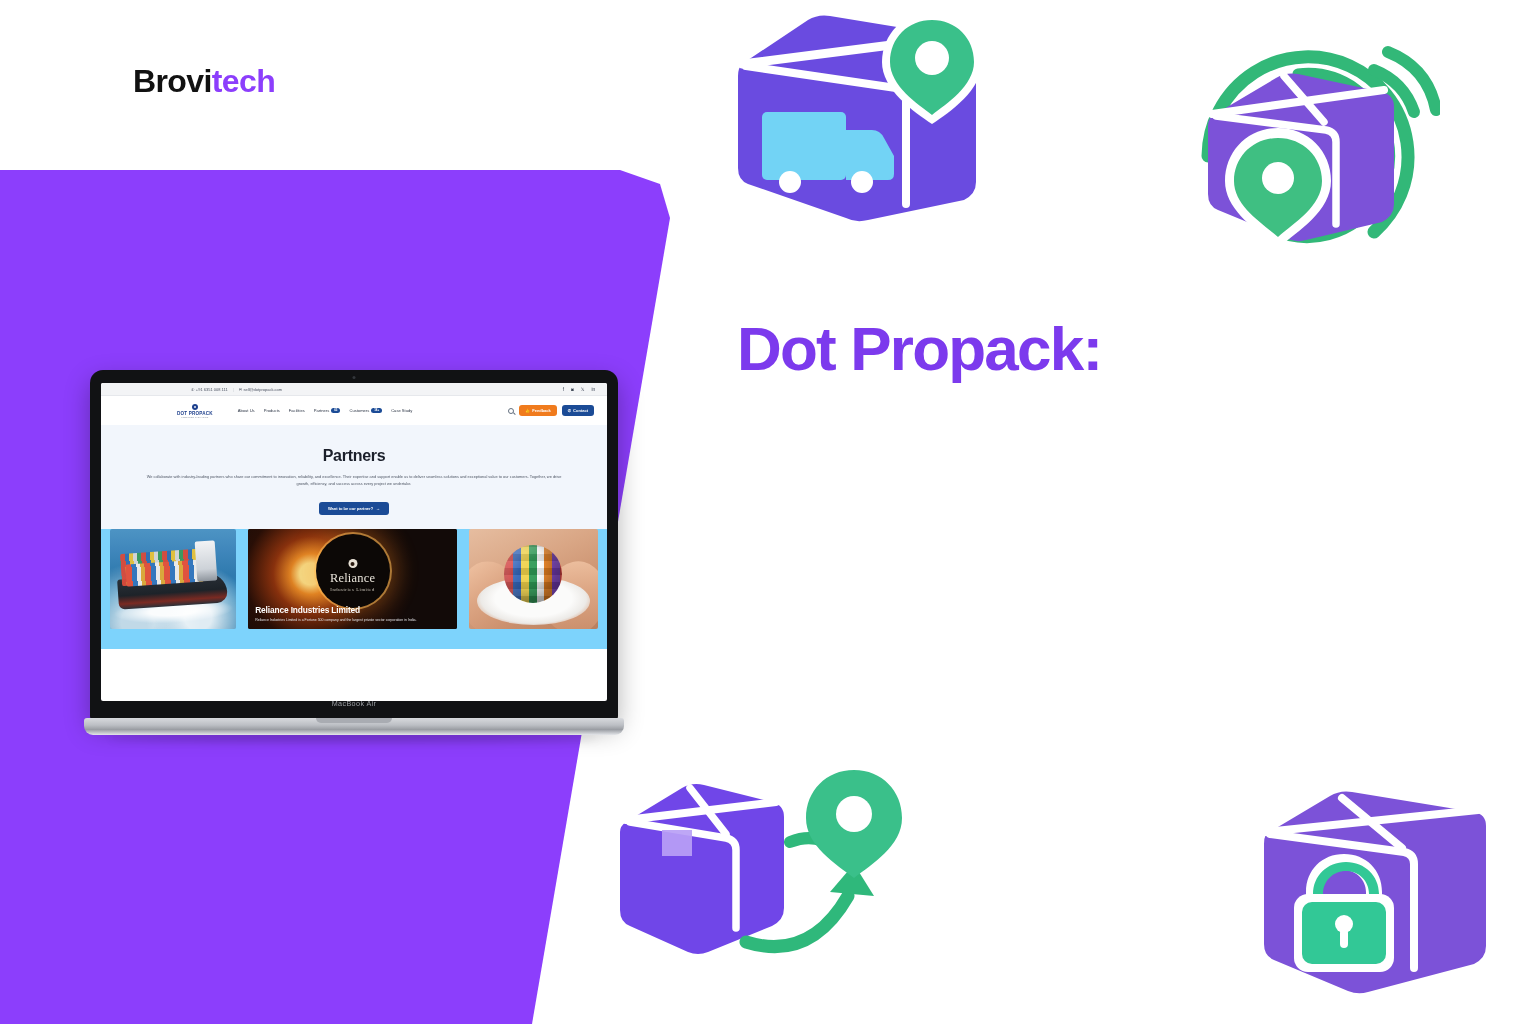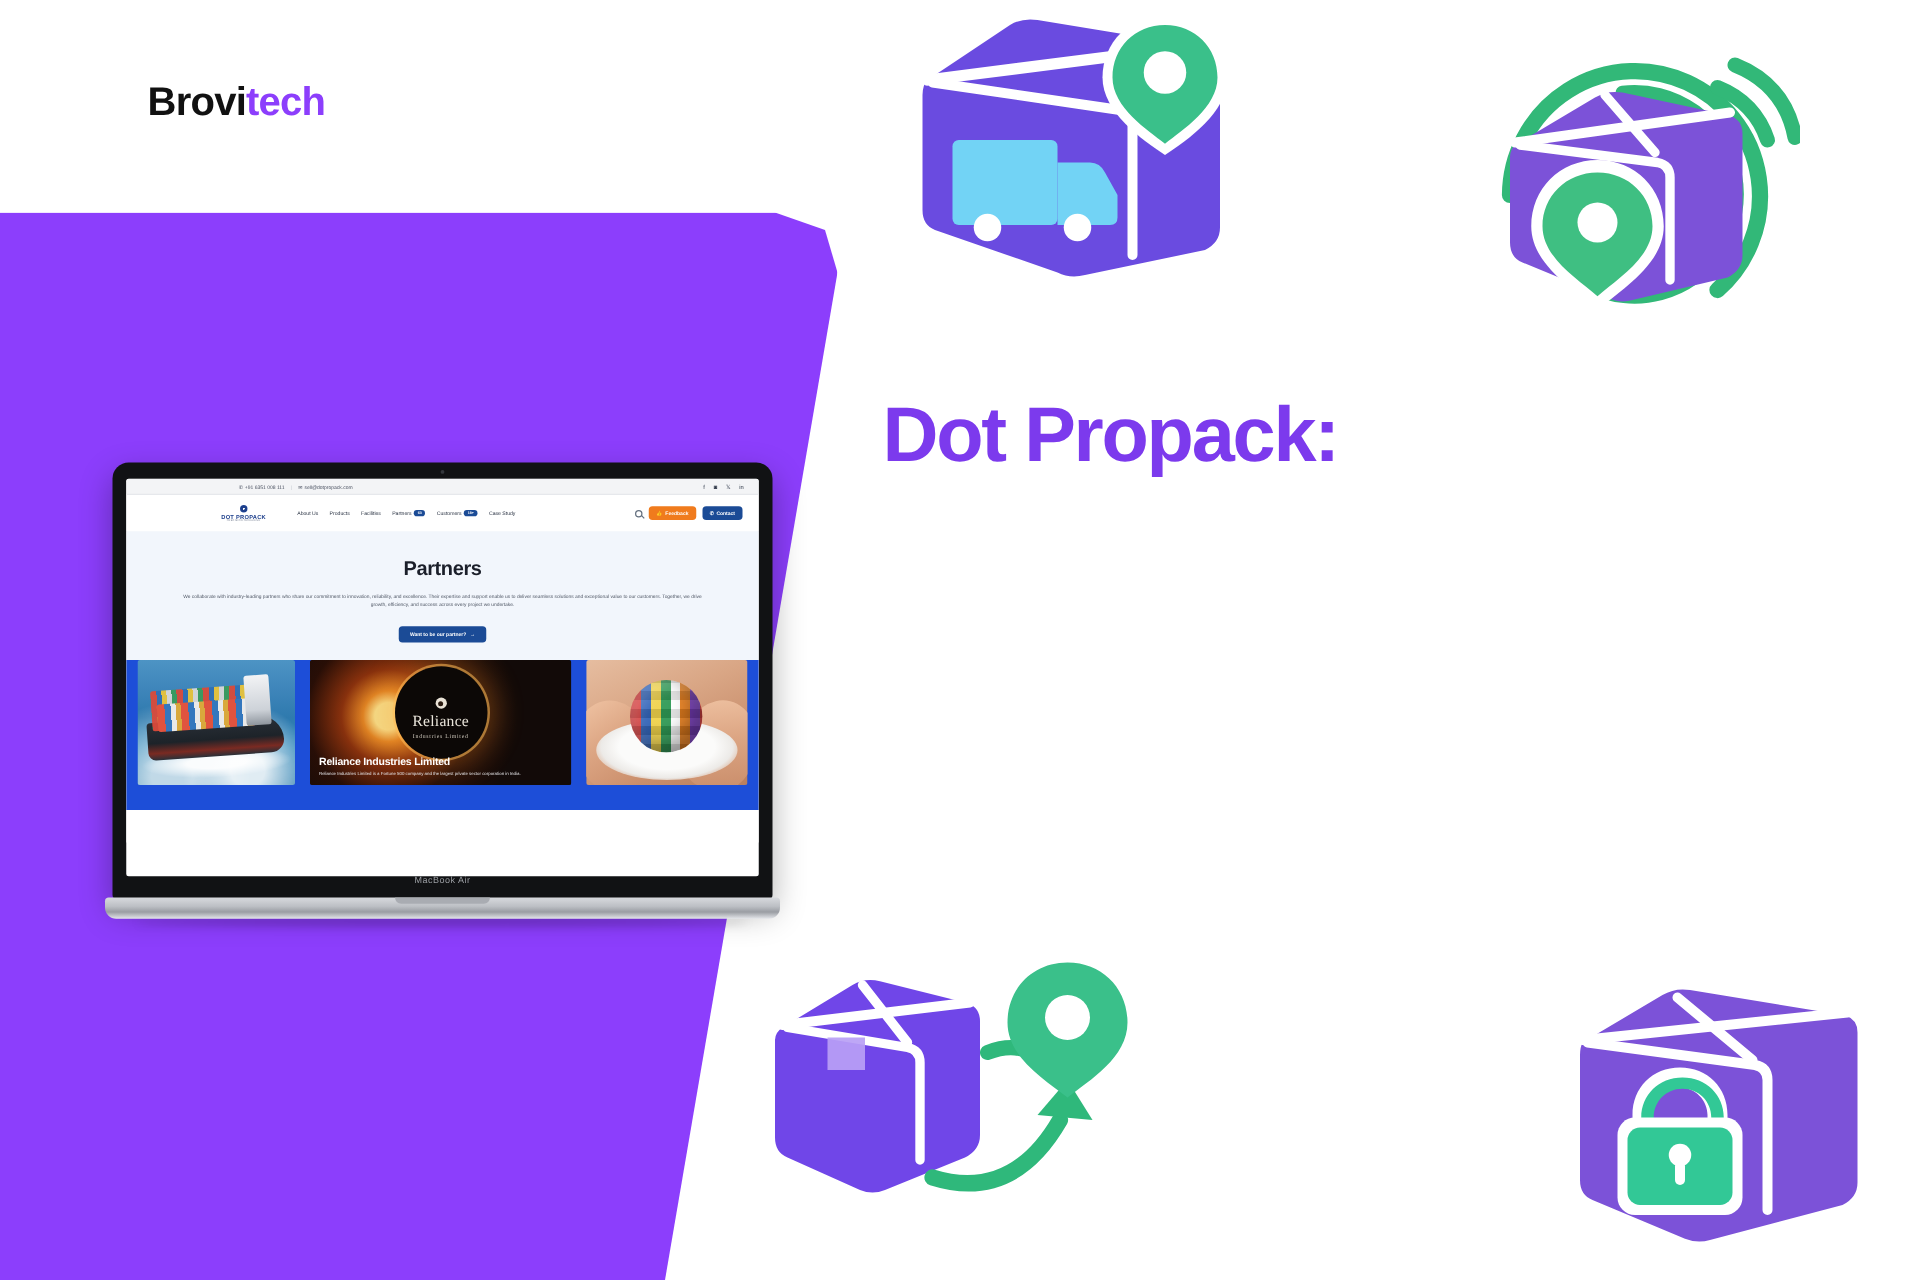--- a/index.html
+++ b/index.html
@@ -17,34 +17,34 @@
     left:0; top:170px;
     width:670px; height:854px;
     background:#8C3EFC;
     clip-path: polygon(0 0, 620px 0, 660px 14px, 670px 48px, 532px 854px, 0 854px);
     z-index:1;
   }
 
   
   .brand{
     position:absolute;
-    left:118px; top:63px;
+    left:133px; top:63px;
     z-index:30;
     font-size:32px;
     font-weight:bold;
     letter-spacing:-0.6px;
     white-space:nowrap;
   }
   .brand .b1{ color:#111111; }
   .brand .b2{ color:#8C3EFC; }
 
   
   .headline{
     position:absolute;
-    left:706px; top:316px;
+    left:737px; top:316px;
     width:640px;
     z-index:30;
   }
   .headline .line{
     font-size:62px;
     font-weight:bold;
     line-height:1.08;
     letter-spacing:-1.8px;
     color:#2b2b2b;
     white-space:nowrap;
@@ -187,21 +187,21 @@
   .hero-btn{
     display:inline-flex; align-items:center; gap:3px;
     background:#1b4b96; color:#fff;
     font-size:4px; font-weight:bold;
     border-radius:3px; padding:4px 9px;
   }
 
   .cards{
     display:flex; gap:12px;
     padding:0 9px 20px 9px;
-    background:#1d4ed8;
+    background:#7dd3fc;
     align-items:stretch;
   }
   .card{ border-radius:2px; overflow:hidden; position:relative; height:100px; }
   .card-ship{ width:133px; }
   .card-main{ width:220px; }
   .card-globe{ width:136px; }
 
   
   .ship{
     width:100%; height:100%;

